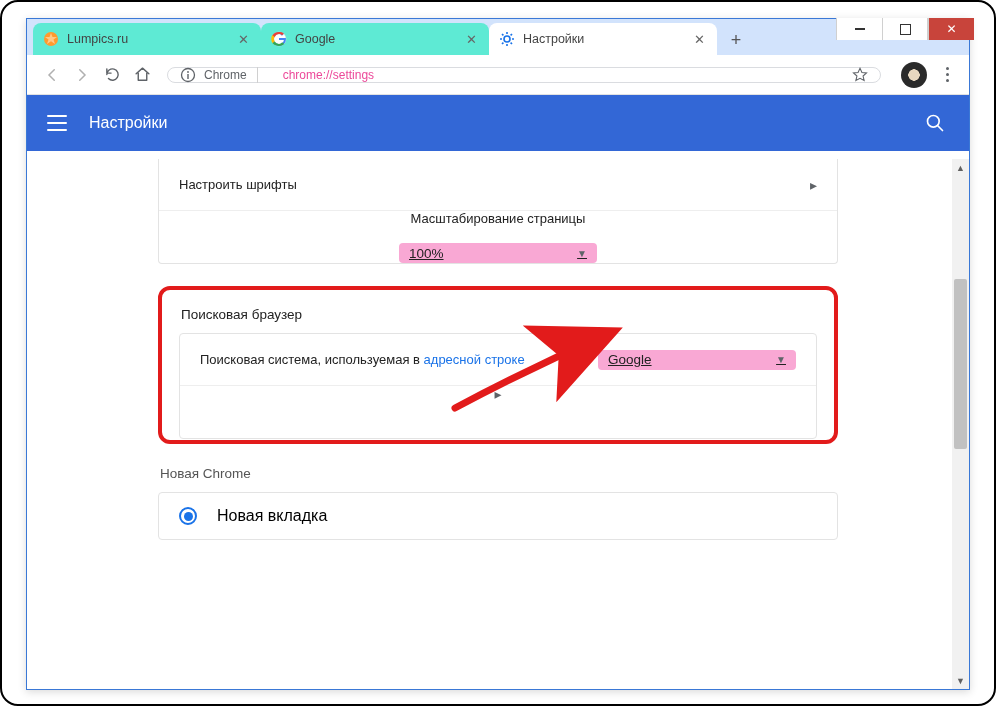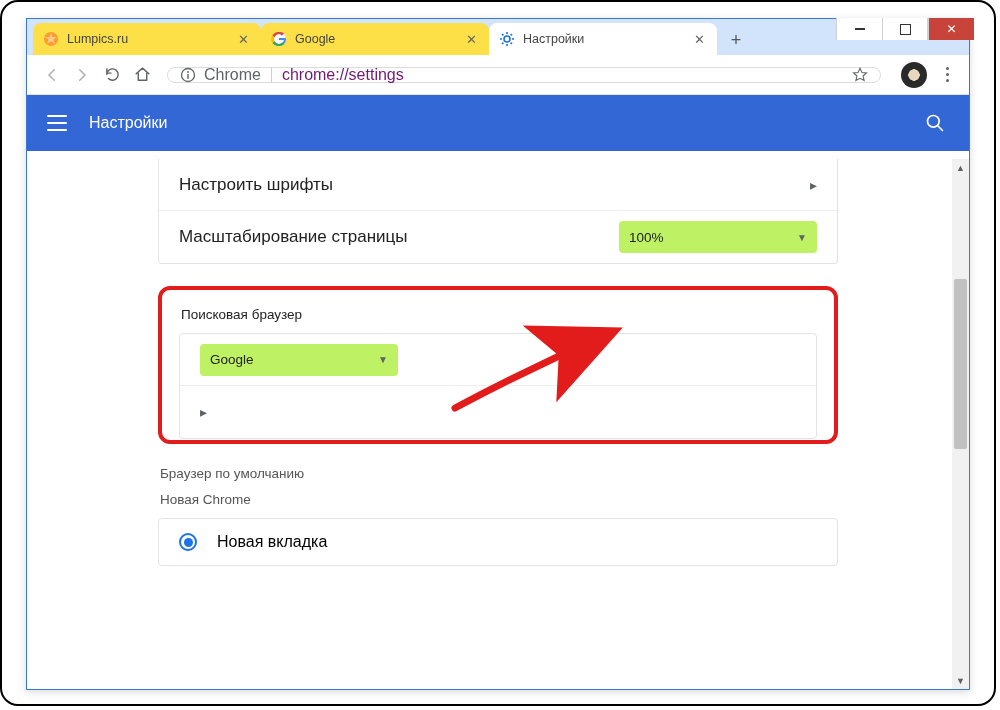--- a/index.html
+++ b/index.html
@@ -8,35 +8,35 @@
   .window { position:absolute; top:18px; left:26px; width:944px; height:672px; background:#fff; border:1px solid #3a78d6; box-shadow:0 2px 8px rgba(0,0,0,.15);}
   .syscontrols { position:absolute; top:18px; right:26px; display:flex;}
   .sysbtn { width:46px; height:22px; display:flex; align-items:center; justify-content:center; font-size:11px; color:#333; background:#fff; border-left:1px solid #d0d0d0;}
   .sysbtn.min::before{content:"";width:10px;height:1.5px;background:#333;}
   .sysbtn.max{border-right:1px solid #d0d0d0;}
   .sysbtn.max::before{content:"";width:9px;height:9px;border:1.5px solid #333;}
   .sysbtn.close{background:#c8443b;color:#fff;}
   .sysbtn.close::before{content:"✕";font-size:12px;color:#fff;}
   
   .tabstrip { height:36px; background:#d2e3fc; display:flex; align-items:flex-end; padding-left:6px; position:relative;}
-  .tab { height:32px; min-width:228px; border-radius:8px 8px 0 0; display:flex; align-items:center; padding:0 10px; font-size:12.5px; color:#444; position:relative; background:#fde047;}
+  .tab { height:32px; min-width:228px; border-radius:8px 8px 0 0; display:flex; align-items:center; padding:0 10px; font-size:12.5px; color:#444; position:relative; background:#5eead4;}
   .tab.active { background:#fff;}
   .tab .favicon { width:16px; height:16px; margin-right:8px; flex-shrink:0;}
   .tab .lbl { flex:1; white-space:nowrap; overflow:hidden; text-overflow:ellipsis;}
   .tab .closex { font-size:13px; color:#666; padding:0 2px;}
   .newtab { width:30px; height:30px; display:flex; align-items:center; justify-content:center; font-size:18px; color:#555; margin-left:4px;}
   
   .toolbar { height:40px; background:#fff; display:flex; align-items:center; padding:0 10px; border-bottom:1px solid #e2e2e2;}
   .navbtn { width:30px; height:30px; display:flex; align-items:center; justify-content:center; color:#5f6368; font-size:16px;}
   .navbtn.disabled { color:#b0b0b0;}
-  .omnibox { flex:1; height:16px; border:1px solid #dadce0; border-radius:16px; margin:0 12px 0 10px; display:flex; align-items:center; padding:0 12px; font-size:16px; color:#555;}
+  .omnibox { flex:1; height:16px; border:1px solid #dadce0; border-radius:16px; margin:0 12px 0 10px; display:flex; align-items:center; padding:0 12px; font-size:12px; color:#555;}
   .omnibox .secicon { width:16px; height:16px; margin-right:8px; color:#5f6368;}
   .omnibox .part1 { color:#5f6368;}
   .omnibox .divider { width:1px; height:16px; background:#d0d0d0; margin:0 10px;}
-  .omnibox .part2 { color:#701a75;}
+  .omnibox .part2 { color:#ec4899;margin-left:15px;}
   .omnibox .star { margin-left:auto; color:#5f6368;}
   .avatar { width:26px; height:26px; border-radius:50%; background:radial-gradient(circle,#e8d8c0 30%,#2a2a2a 32%,#2a2a2a 100%); margin:0 8px;}
   .menu3 { width:24px; display:flex; flex-direction:column; align-items:center; gap:3px;}
   .menu3 span{width:3px;height:3px;border-radius:50%;background:#5f6368;}
   
   .bluehdr { height:56px; background:#3367d6; display:flex; align-items:center; padding:0 20px; position:relative;}
   .hamburger { width:20px; height:16px; display:flex; flex-direction:column; justify-content:space-between; margin-right:22px;}
   .hamburger span{height:2px;background:#fff;border-radius:1px;}
   .bluehdr .title { color:#fff; font-size:16px;}
   .srchicon { position:absolute; right:24px; top:18px; width:20px; height:20px; color:#fff;}
@@ -44,24 +44,24 @@
   .content { position:absolute; top:140px; left:0; right:0; bottom:0; background:#fff; overflow:hidden;}
   .scrollbar { position:absolute; top:0; right:0; width:17px; height:100%; background:#f1f1f1;}
   .scrollbar .thumb{ position:absolute; top:120px; left:2px; width:13px; height:170px; background:#c1c1c1; border-radius:2px;}
   .scrollbar .arr{ position:absolute; left:0; width:17px; height:17px; display:flex; align-items:center; justify-content:center; font-size:9px; color:#606060;}
   .scrollbar .arr.up{top:0}
   .scrollbar .arr.dn{bottom:0}
   
   .main { width:680px; margin:0 auto; padding-top:0;}
   .card { border:1px solid #e3e3e3; border-radius:4px; background:#fff; margin-bottom:22px;}
   .row { display:flex; align-items:center; justify-content:space-between; padding:0 20px; min-height:52px; border-bottom:1px solid #eee;}
-  .row:last-child{border-bottom:none;}
-  .row .lblrow { font-size:17px; color:#222;}
+  .row:last-child{border-bottom:none;flex-direction:column;}
+  .row .lblrow { font-size:13px; color:#222;}
   .chevron { color:#5f6368; font-size:14px;}
-  .ddown { width:198px; height:32px; background:#bef264; border-radius:4px; display:flex; align-items:center; padding:0 10px; font-size:13.5px; color:#222;}
+  .ddown { width:198px; height:20px; background:#f9a8d4; border-radius:4px; display:flex; align-items:center; padding:0 10px; font-size:13.5px; color:#222;text-decoration:underline;}
   .ddown .caret{margin-left:auto;color:#5f6368;font-size:10px;}
   
   .sectitle { font-size:13.5px; color:#222; padding:0 0 11px 2px; font-weight:400;}
   .sectitle.grey{color:#555;}
   
   .highlighted { border:4px solid #e21b1b; border-radius:12px; padding:1px; margin-bottom:22px;}
   .highlighted .inner { padding:16px 16px 0 16px;}
   .highlighted .card{ margin-bottom:0; margin-top:0;}
   
   .link { color:#1a73e8;}
@@ -204,33 +204,35 @@
             <span class="caret">▼</span>
           </div>
         </div>
       </div>
 
       <div class="highlighted">
         <div class="inner">
         <div class="sectitle">Поисковая браузер</div>
         <div class="card">
           <div class="row">
+            <span class="lblrow">
+              <span>Поисковая система, используемая в </span><span class="link">адресной строке</span>
+            </span>
             <div class="ddown">
               <span>Google</span>
               <span class="caret">▼</span>
             </div>
           </div>
           <div class="row">
             <span class="chevron">▸</span>
           </div>
         </div>
         </div>
       </div>
 
-      <div class="sectitle grey">Браузер по умолчанию</div>
 
       <div class="sectitle grey">Новая Chrome</div>
       <div class="card">
         <div class="rowradio">
           <span class="radio checked"></span>
           <span class="lblrow">Новая вкладка</span>
         </div>
       </div>
 
     </div>

